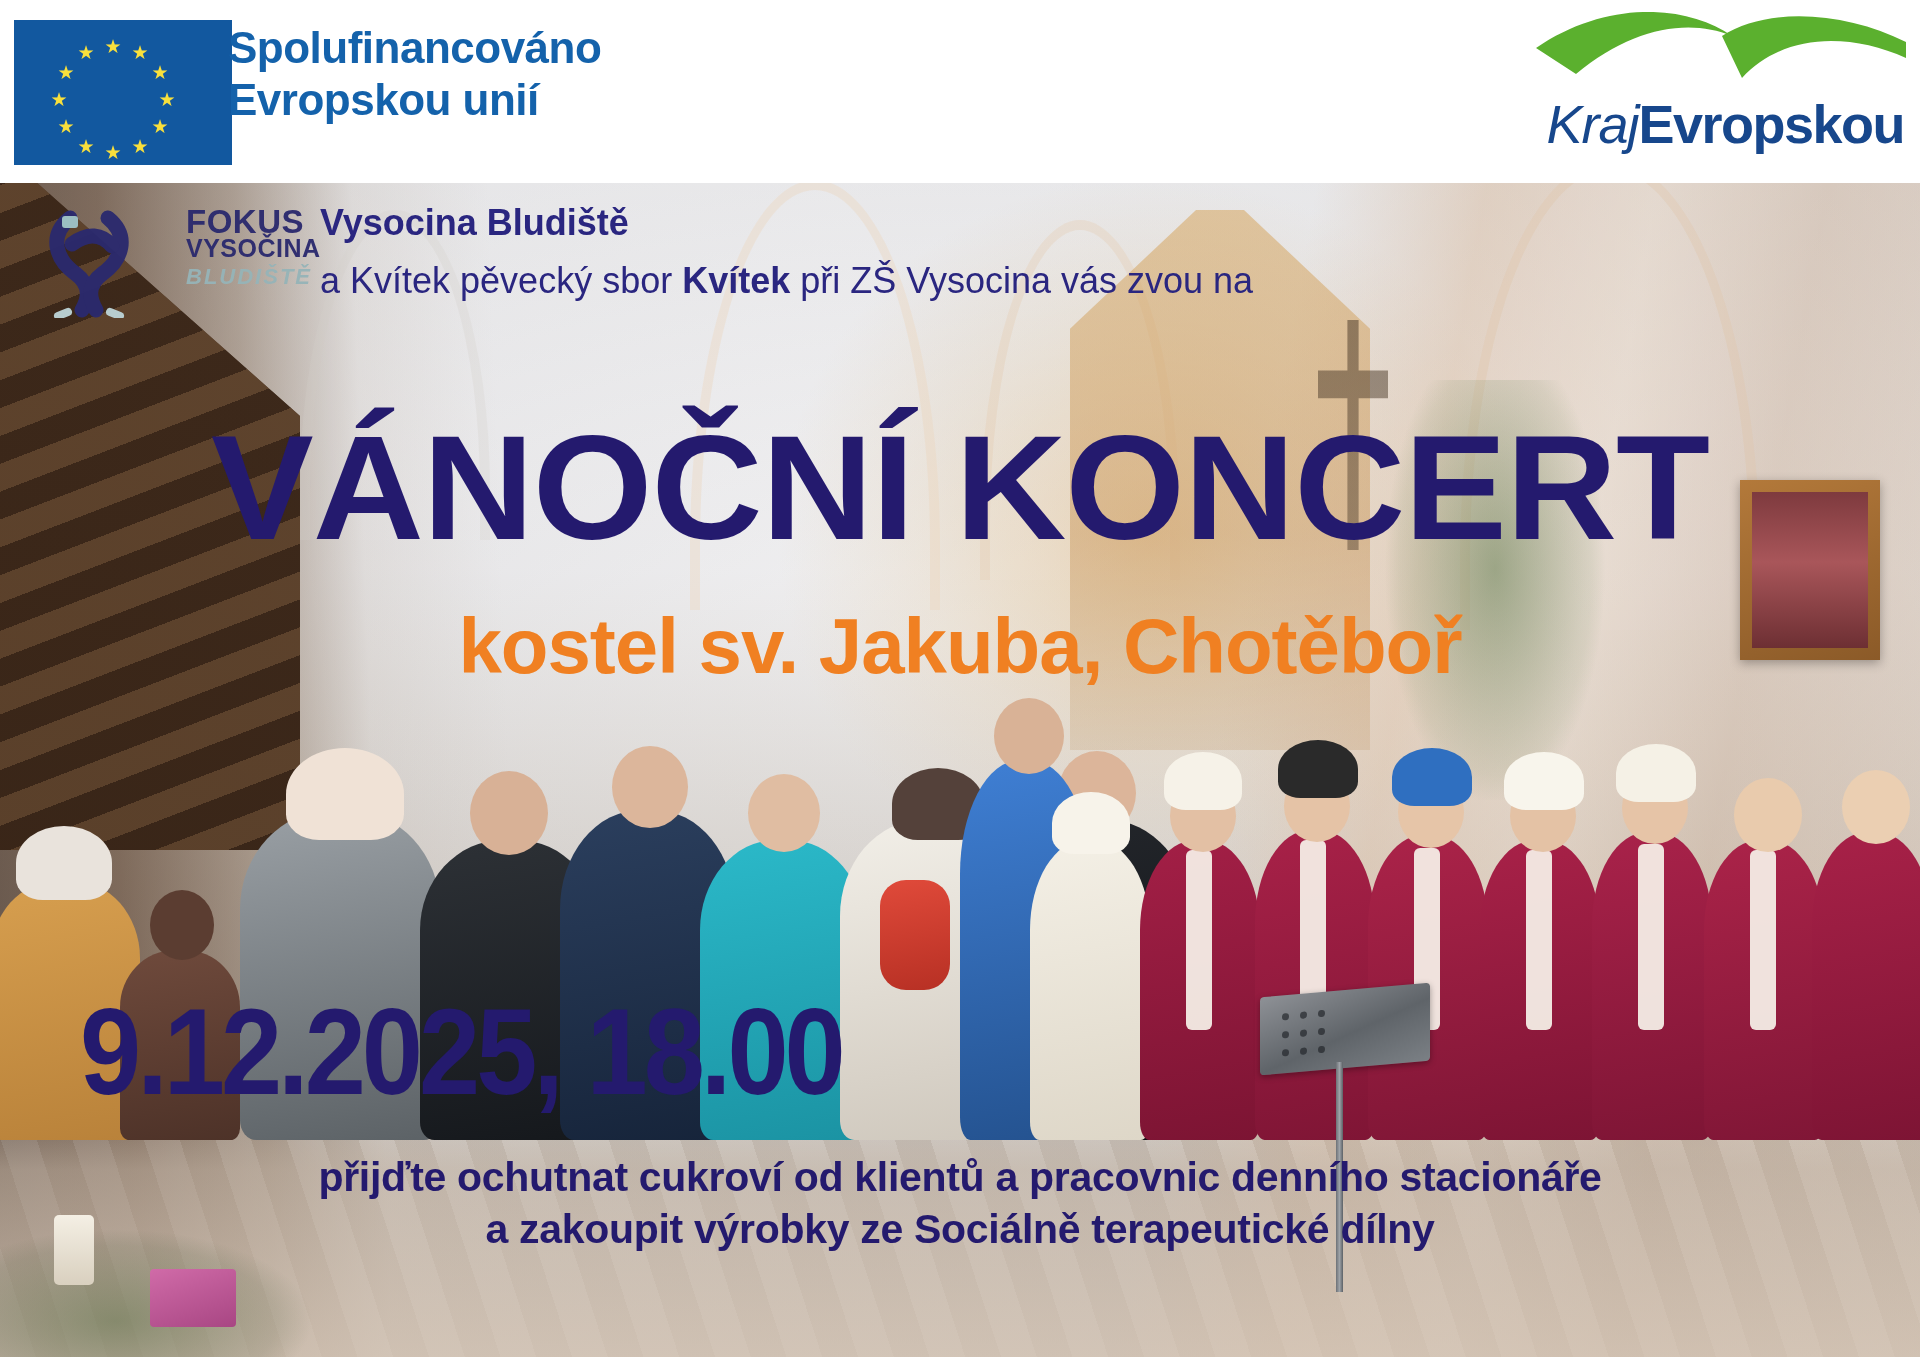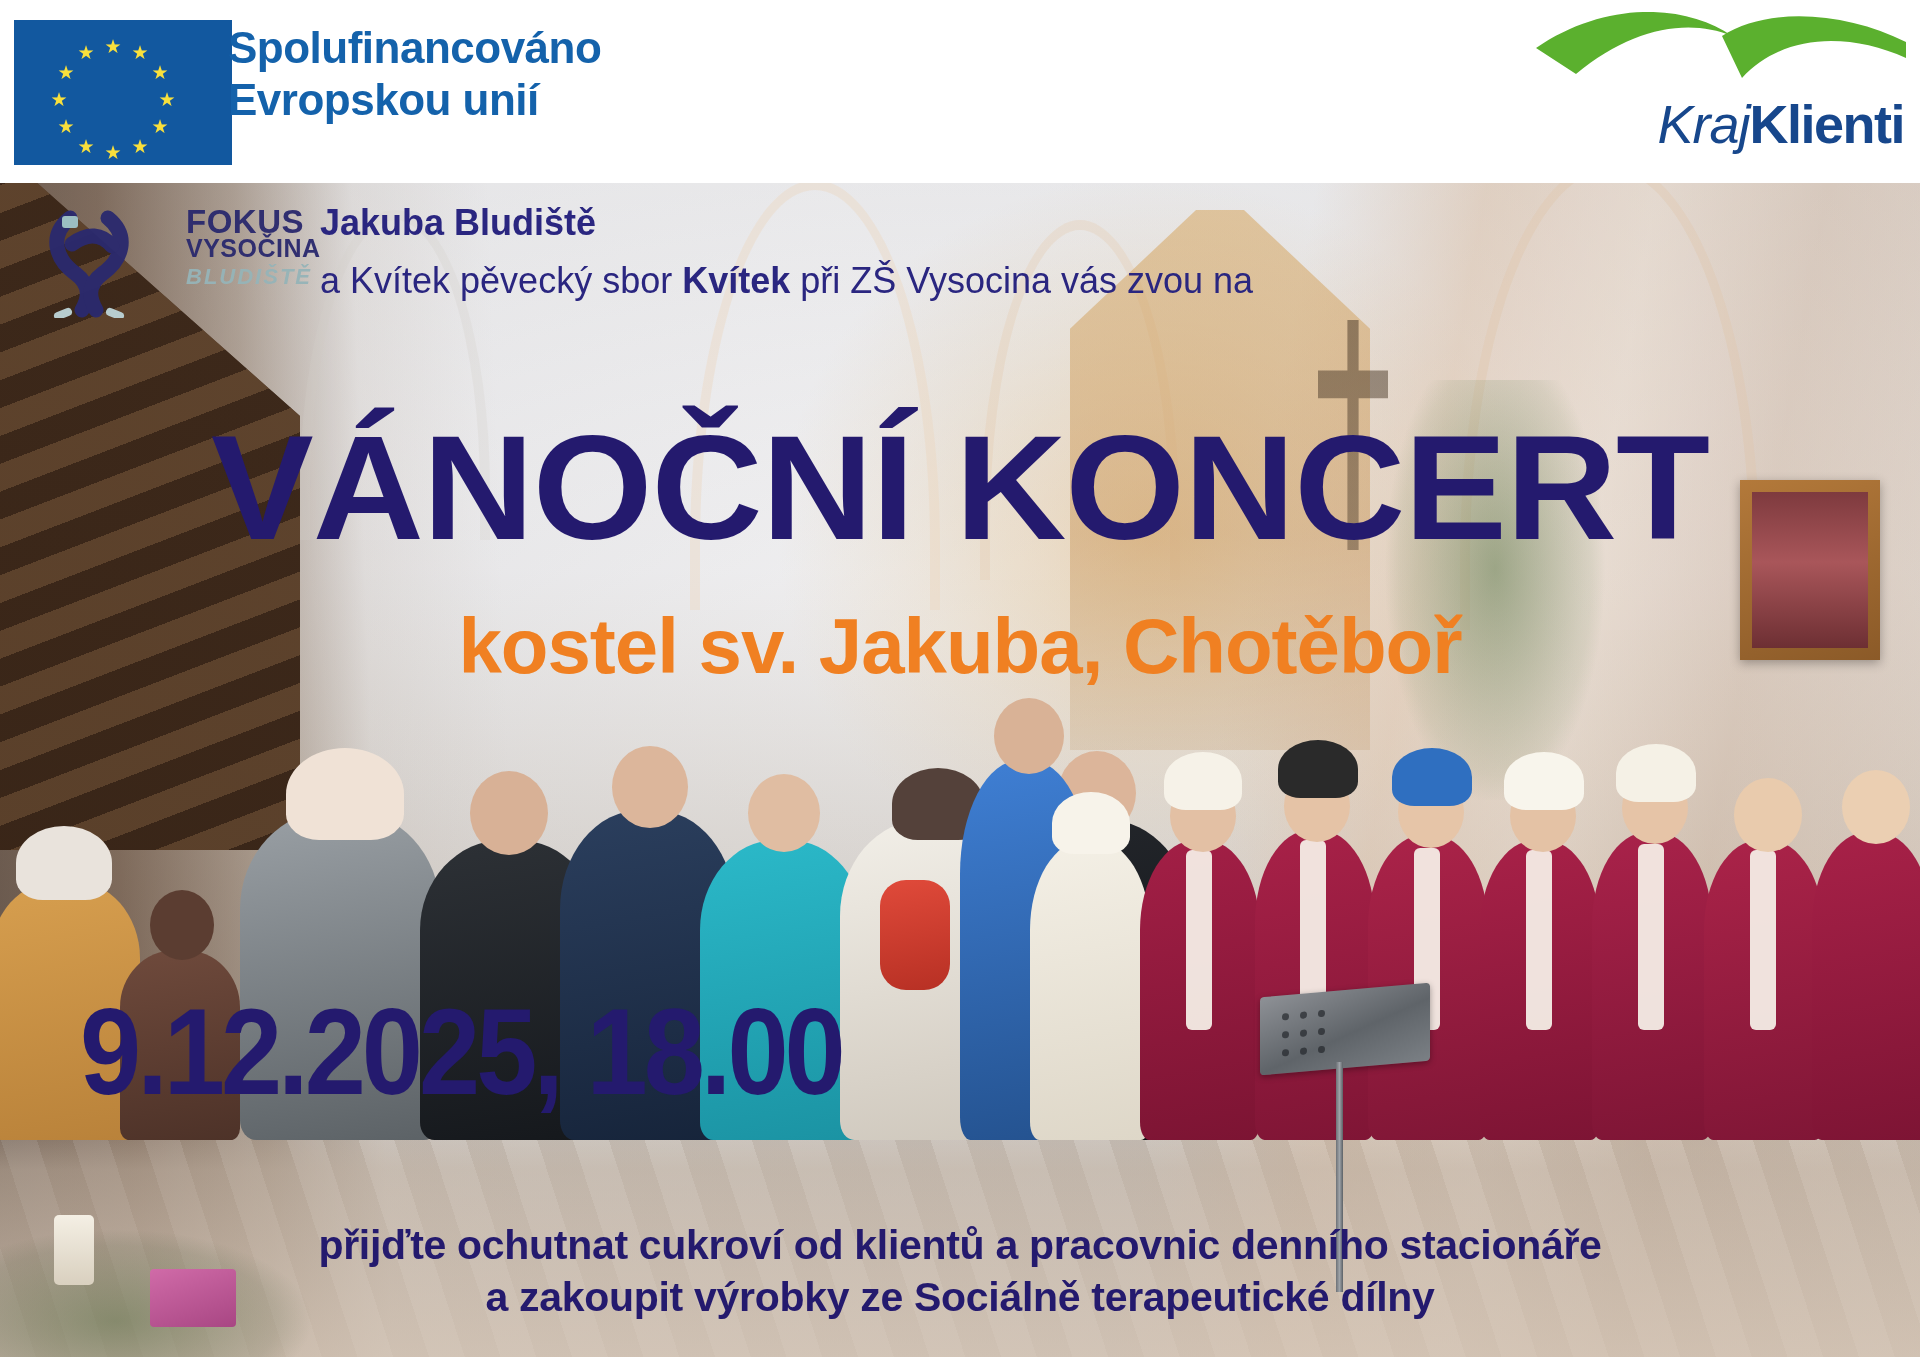--- a/index.html
+++ b/index.html
@@ -161,21 +161,21 @@
     text-align:center;
   }
   #callout .c1, #callout .c2 {
     font-size:49px; line-height:56px; font-weight:900;
     color:#241a6e; letter-spacing:-1px;
     transform:scaleY(1.16); transform-origin:center top;
   }
   #callout .c2 { margin-top:16px; }
 
   #footnote {
-    position:absolute; left:0; top:1219px; width:1920px; z-index:30;
+    position:absolute; left:0; top:1151px; width:1920px; z-index:30;
     text-align:center; color:#241a6e;
   }
   #footnote .f1, #footnote .f2 {
     font-size:41px; line-height:52px; font-weight:700; letter-spacing:-0.3px;
   }
 </style>
 </head>
 <body>
 
 <div id="poster">
@@ -321,21 +321,21 @@
 
     <div id="eu-cofund-text">Spolufinancováno
 Evropskou unií</div>
 
     <div id="kraj-logo">
       <svg id="kraj-swoosh" viewBox="0 0 370 68" preserveAspectRatio="none">
         <path d="M0 36 C70 -12 150 -8 196 24 C152 6 96 16 40 62 Z" fill="#5bb02e"></path>
         <path d="M186 24 C232 -6 310 0 370 30 L370 46 C312 20 246 22 206 66 Z" fill="#5bb02e"></path>
       </svg>
       <div id="kraj-wordmark">
-        <span class="kraj">Kraj</span><span class="vysocina">Klienti</span>
+        <span class="kraj">Kraj</span><span class="vysocina">Evropskou</span>
       </div>
     </div>
   </div>
 
   <div id="fokus-logo">
     <svg id="fokus-knot" viewBox="0 0 100 114">
       <g fill="none" stroke="#2b2a6e" stroke-width="15" stroke-linecap="round">
         <path d="M28 14 C6 32 14 56 34 70 C50 82 46 96 40 106"></path>
         <path d="M66 14 C88 32 80 56 60 70 C44 82 48 96 54 106"></path>
         <path d="M30 40 C46 28 60 30 70 42"></path>
@@ -347,21 +347,21 @@
       <rect x="20" y="12" width="16" height="12" rx="3" fill="#9fc4c9"></rect>
     </svg>
     <div id="fokus-words">
       <div class="l1">FOKUS</div>
       <div class="l2">VYSOČINA</div>
       <div class="l3">BLUDIŠTĚ</div>
     </div>
   </div>
 
   <div id="invite">
-    <div class="line1">Jakuba Bludiště</div>
+    <div class="line1">Vysocina Bludiště</div>
     <div class="line2"><span>a Kvítek pěvecký sbor </span><b>Kvítek</b><span> při ZŠ Vysocina vás zvou na</span></div>
   </div>
 
   <div id="main-title">VÁNOČNÍ KONCERT</div>
   <div id="sub-title">kostel sv. Jakuba, Chotěboř</div>
 
   <div id="date-time">9.12.2025, 18.00</div>
 
 
   <div id="footnote">

